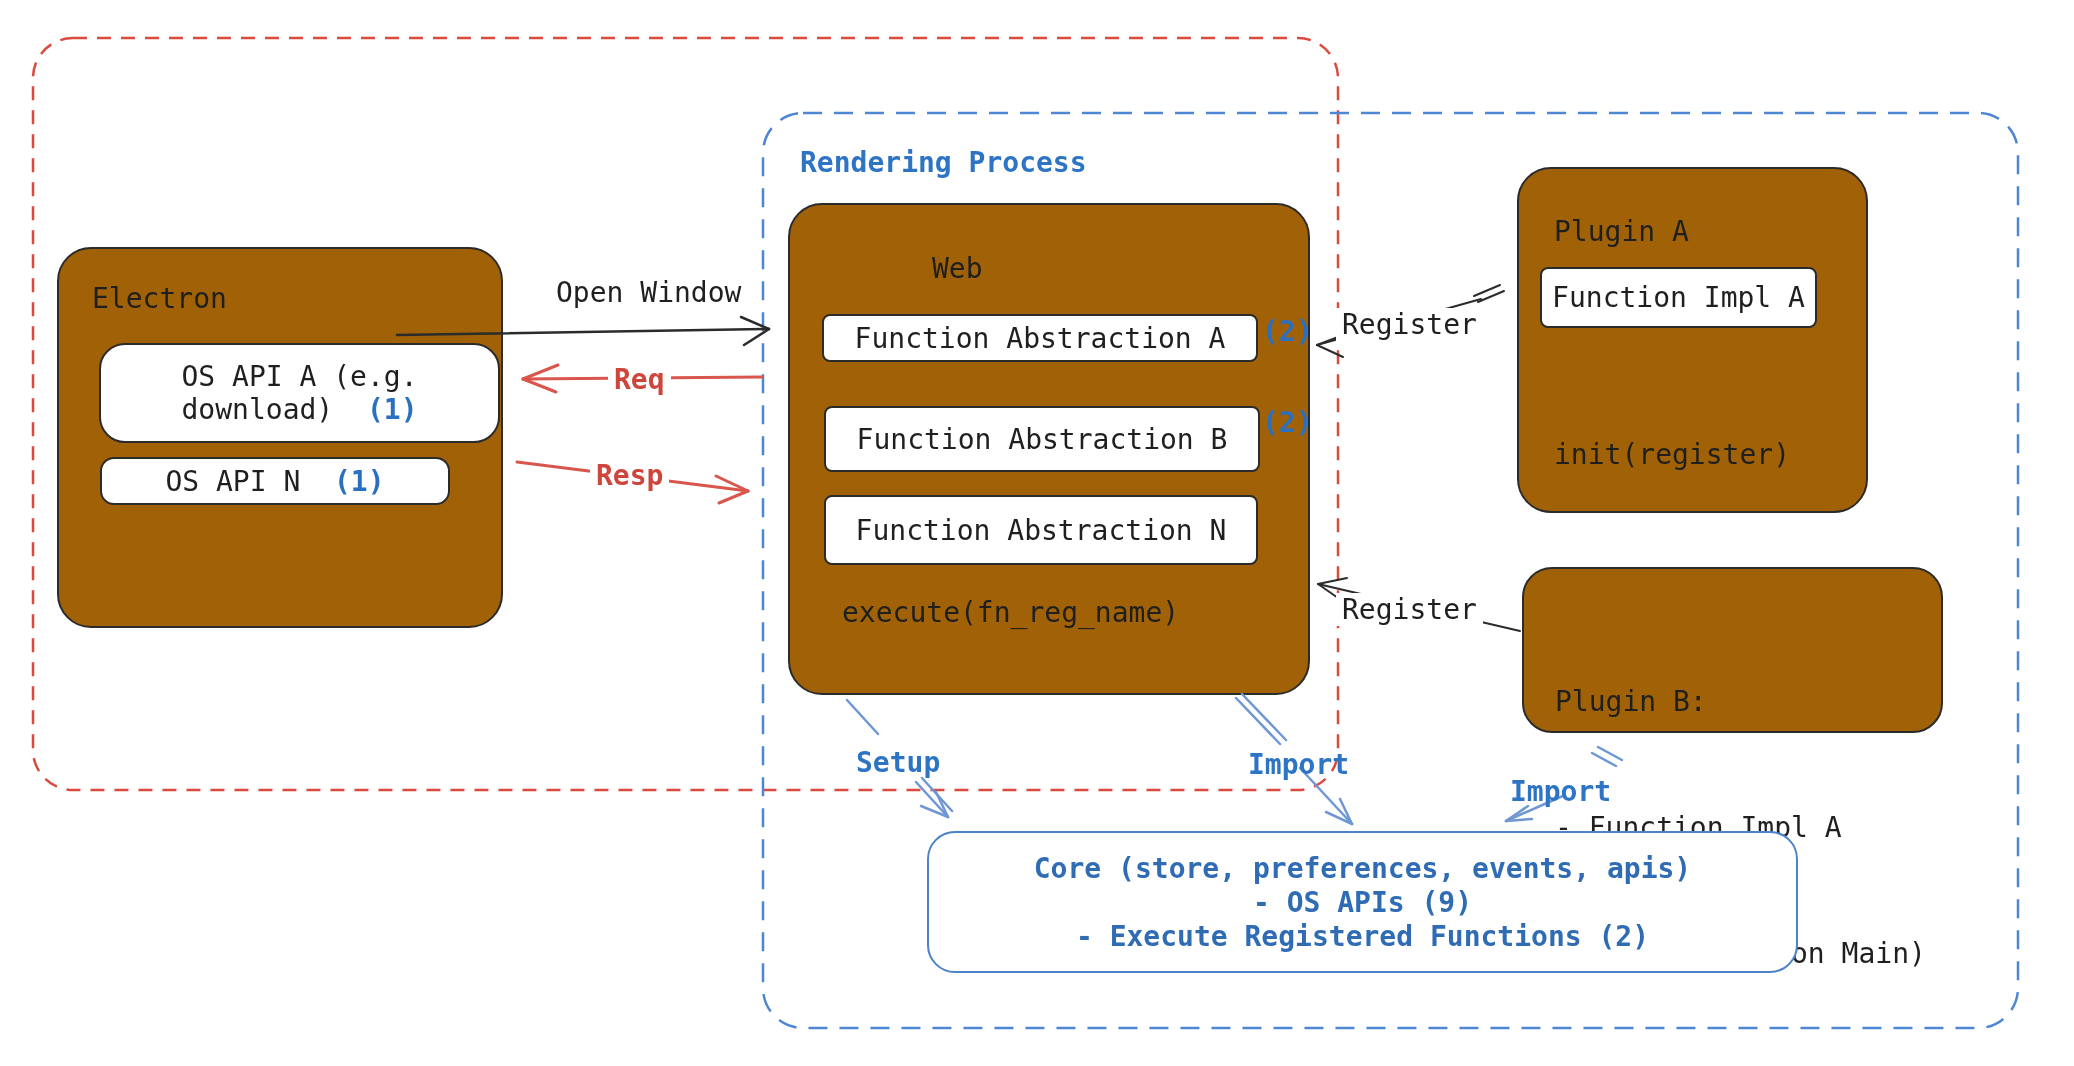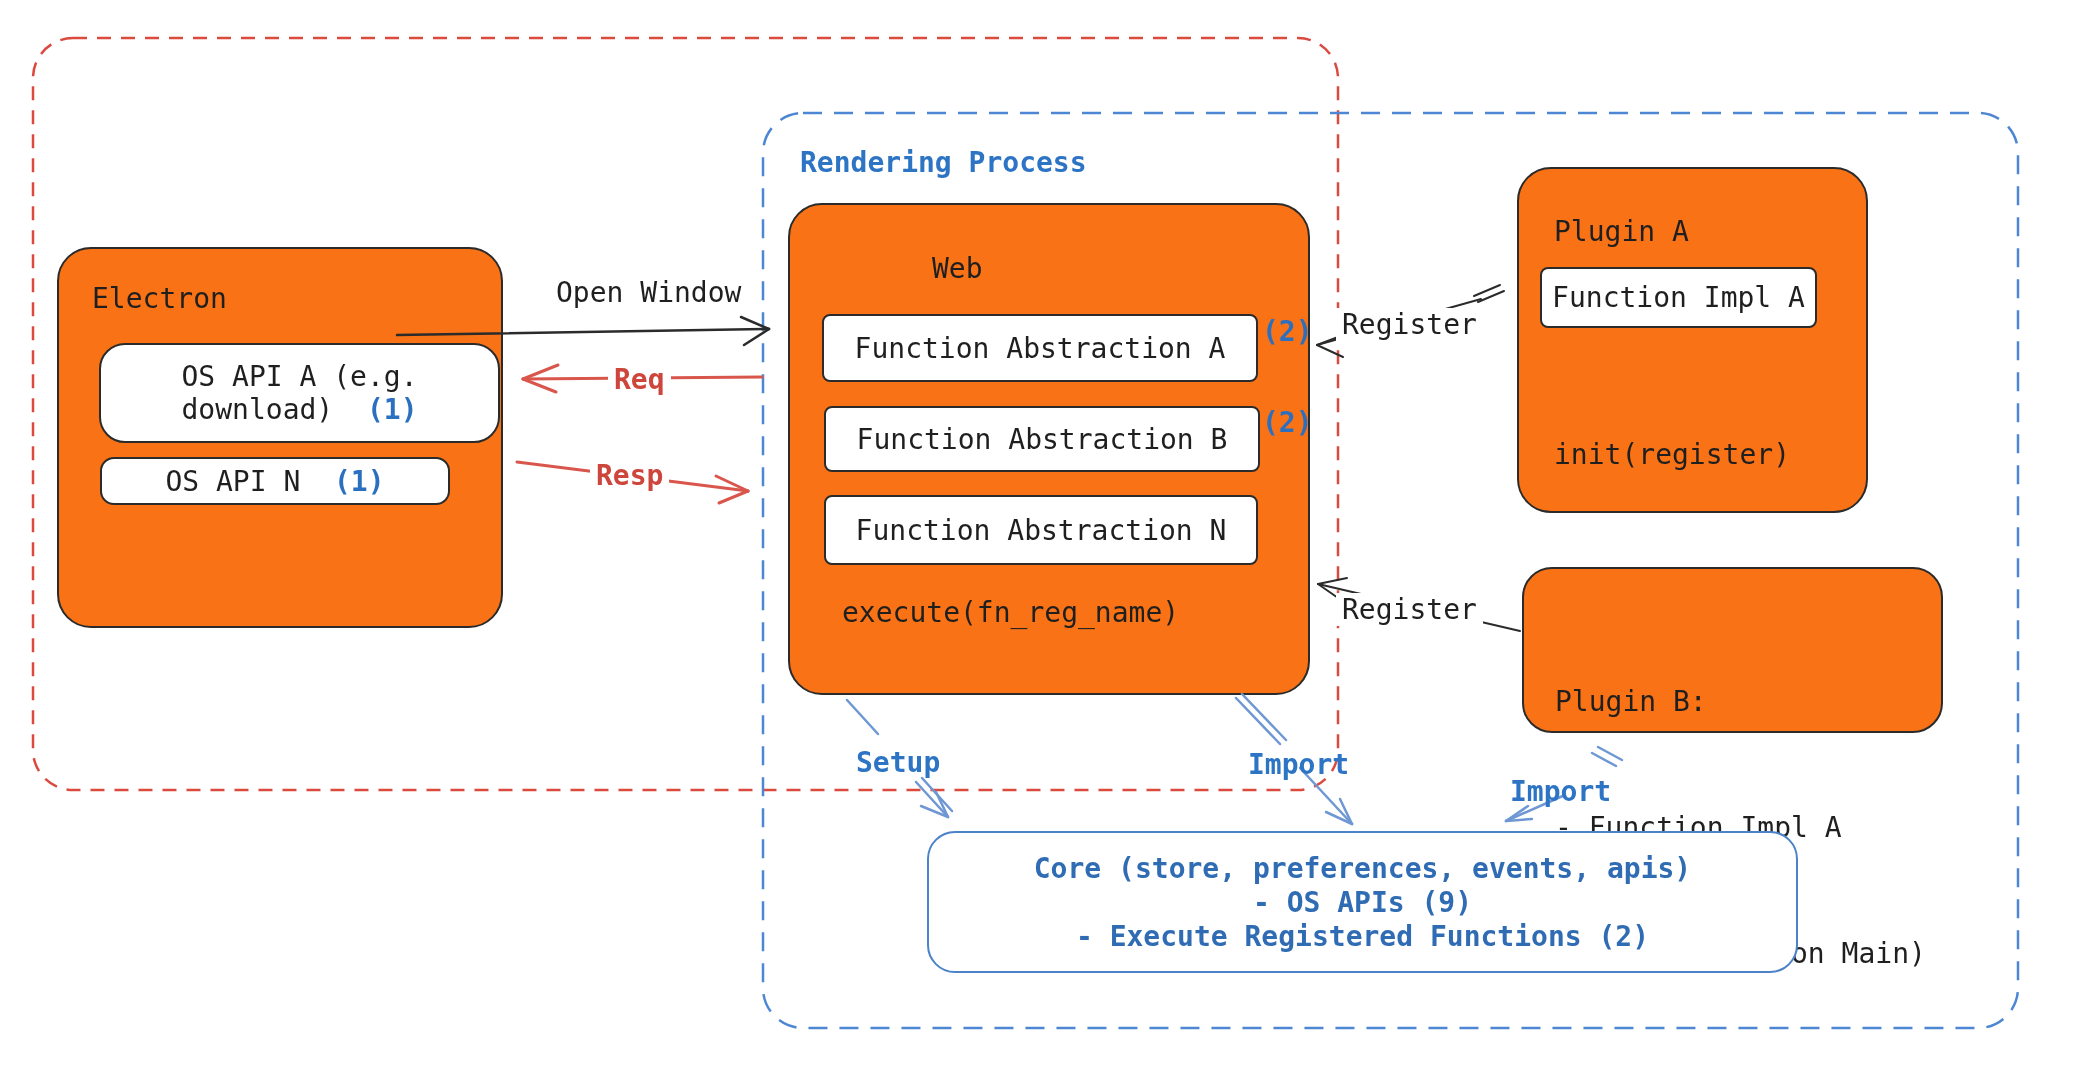--- a/index.html
+++ b/index.html
@@ -9,21 +9,21 @@
     background:#ffffff;
     font-family:"DejaVu Sans Mono","Liberation Mono",monospace;
     color:#1f1f1f;
     overflow:hidden;
   }
   svg.layer{position:absolute;left:0;top:0;pointer-events:none;}
   #underlay{z-index:0;}
   #arrows{z-index:3;}
   .box{
     position:absolute;
-    background:#f97316;
+    background:#a16207;
     border:2.5px solid #2b2b2b;
     border-radius:34px;
     box-sizing:border-box;
     z-index:1;
     padding-left:44px;
   }
   .subbox{
     position:absolute;
     background:#ffffff;
     border:2px solid #2b2b2b;
@@ -75,21 +75,21 @@
           <div><span>download)</span>&nbsp;&nbsp;<span class="badge">(1)</span></div>
         </div>
     </div>
     <div class="subbox" style="left:41px;top:208px;width:350px;height:48px;border-radius:14px;">
       <div><span>OS API N</span>&nbsp;&nbsp;<span class="badge">(1)</span></div>
     </div>
   </div>
 
   <div class="box" style="left:788px;top:203px;width:522px;height:492px;">
     <div class="label title" style="left:142px;top:47px;">Web</div>
-    <div class="subbox" style="left:32px;top:109px;width:436px;height:68px;text-align:center;">Function Abstraction A</div>
+    <div class="subbox" style="left:32px;top:109px;width:436px;height:48px;text-align:center;">Function Abstraction A</div>
     <div class="subbox" style="left:34px;top:201px;width:436px;height:66px;">Function Abstraction B</div>
     <div class="subbox" style="left:34px;top:290px;width:434px;height:70px;">Function Abstraction N</div>
     <div class="label" style="left:52px;top:391px;">execute(fn_reg_name)</div>
   </div>
   <div class="label badge" style="left:1262px;top:315px;">(2)</div>
   <div class="label badge" style="left:1262px;top:406px;">(2)</div>
 
   <div class="box" style="left:1517px;top:167px;width:351px;height:346px;">
     <div class="label title" style="left:35px;top:46px;">Plugin A</div>
     <div class="subbox" style="left:21px;top:98px;width:277px;height:61px;">Function Impl A</div>

